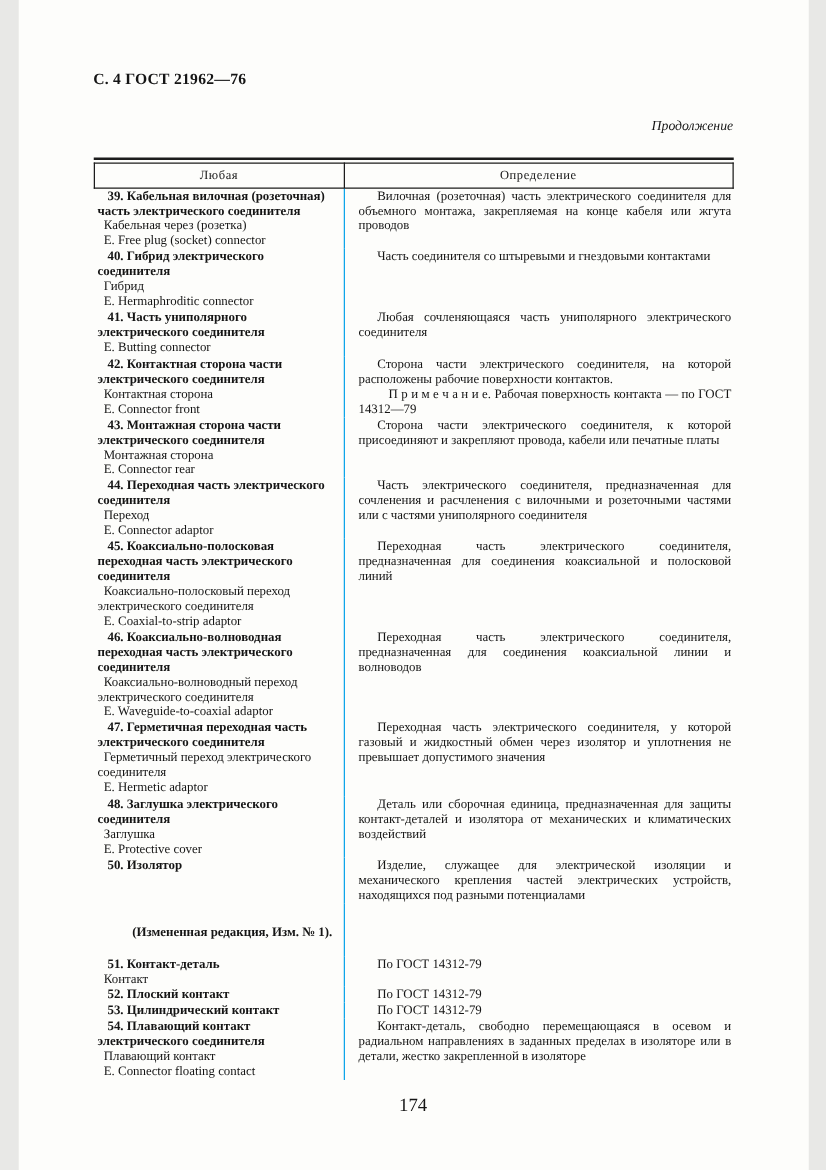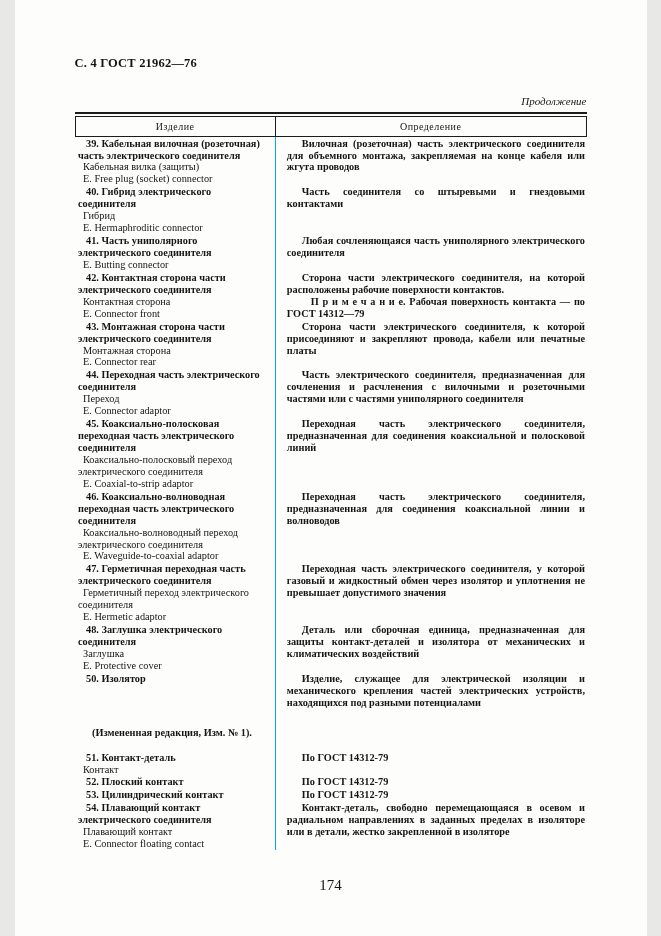--- a/index.html
+++ b/index.html
@@ -18,21 +18,21 @@
   .page-header {
     font-weight: bold;
     font-size: 12.5px;
     letter-spacing: 0.2px;
     margin-bottom: 24px;
   }
   .continuation {
     text-align: right;
     font-style: italic;
     font-size: 11px;
-    margin-bottom: 5px;
+    margin-bottom: 19px;
   }
   .top-rule {
     border-top: 2px solid #1c1c1c;
     margin-bottom: 2px;
   }
   table.terms-table {
     width: 100%;
     border-collapse: collapse;
     table-layout: fixed;
     font-size: 10.3px;
@@ -53,27 +53,27 @@
   }
   td.def-cell {
     vertical-align: top;
     padding: 1px 1px 0 11px;
   }
   .term-line { text-indent: 5px; }
   .term-line.bold { font-weight: bold; text-indent: 8px; }
   .def-para {
     text-align: justify;
     text-indent: 15px;
-    font-weight: bold;
   }
   .def-para.note { text-indent: 24px; }
   tr.amendment-row td.term-cell,
   tr.amendment-row td.def-cell {
     padding-top: 18px;
     padding-bottom: 12px;
+    text-align: right;
   }
   tr.amendment-row .term-line.bold { text-indent: 14px; }
   .page-number {
     position: absolute;
     left: 0;
     right: 0;
     bottom: 42px;
     text-align: center;
     font-size: 15px;
   }
@@ -89,29 +89,29 @@
 
   <div class="top-rule"></div>
 
   <table class="terms-table">
     <colgroup>
       <col style="width:39.2%">
       <col style="width:60.8%">
     </colgroup>
     <thead>
       <tr>
-        <th>Изделие</th>
+        <th>Любая</th>
         <th>Определение</th>
       </tr>
     </thead>
     <tbody>
         <tr class="entry-row">
           <td class="term-cell">
             <p class="term-line bold">39. Кабельная вилочная (розеточная) часть электрического соединителя</p>
-            <p class="term-line">Кабельная вилка (защиты)</p>
+            <p class="term-line">Кабельная через (розетка)</p>
             <p class="term-line">E. Free plug (socket) connector</p>
           </td>
           <td class="def-cell">
             <p class="def-para">Вилочная (розеточная) часть электрического соединителя для объемного монтажа, закрепляемая на конце кабеля или жгута проводов</p>
           </td>
         </tr>
         <tr class="entry-row">
           <td class="term-cell">
             <p class="term-line bold">40. Гибрид электрического соединителя</p>
             <p class="term-line">Гибрид</p>

